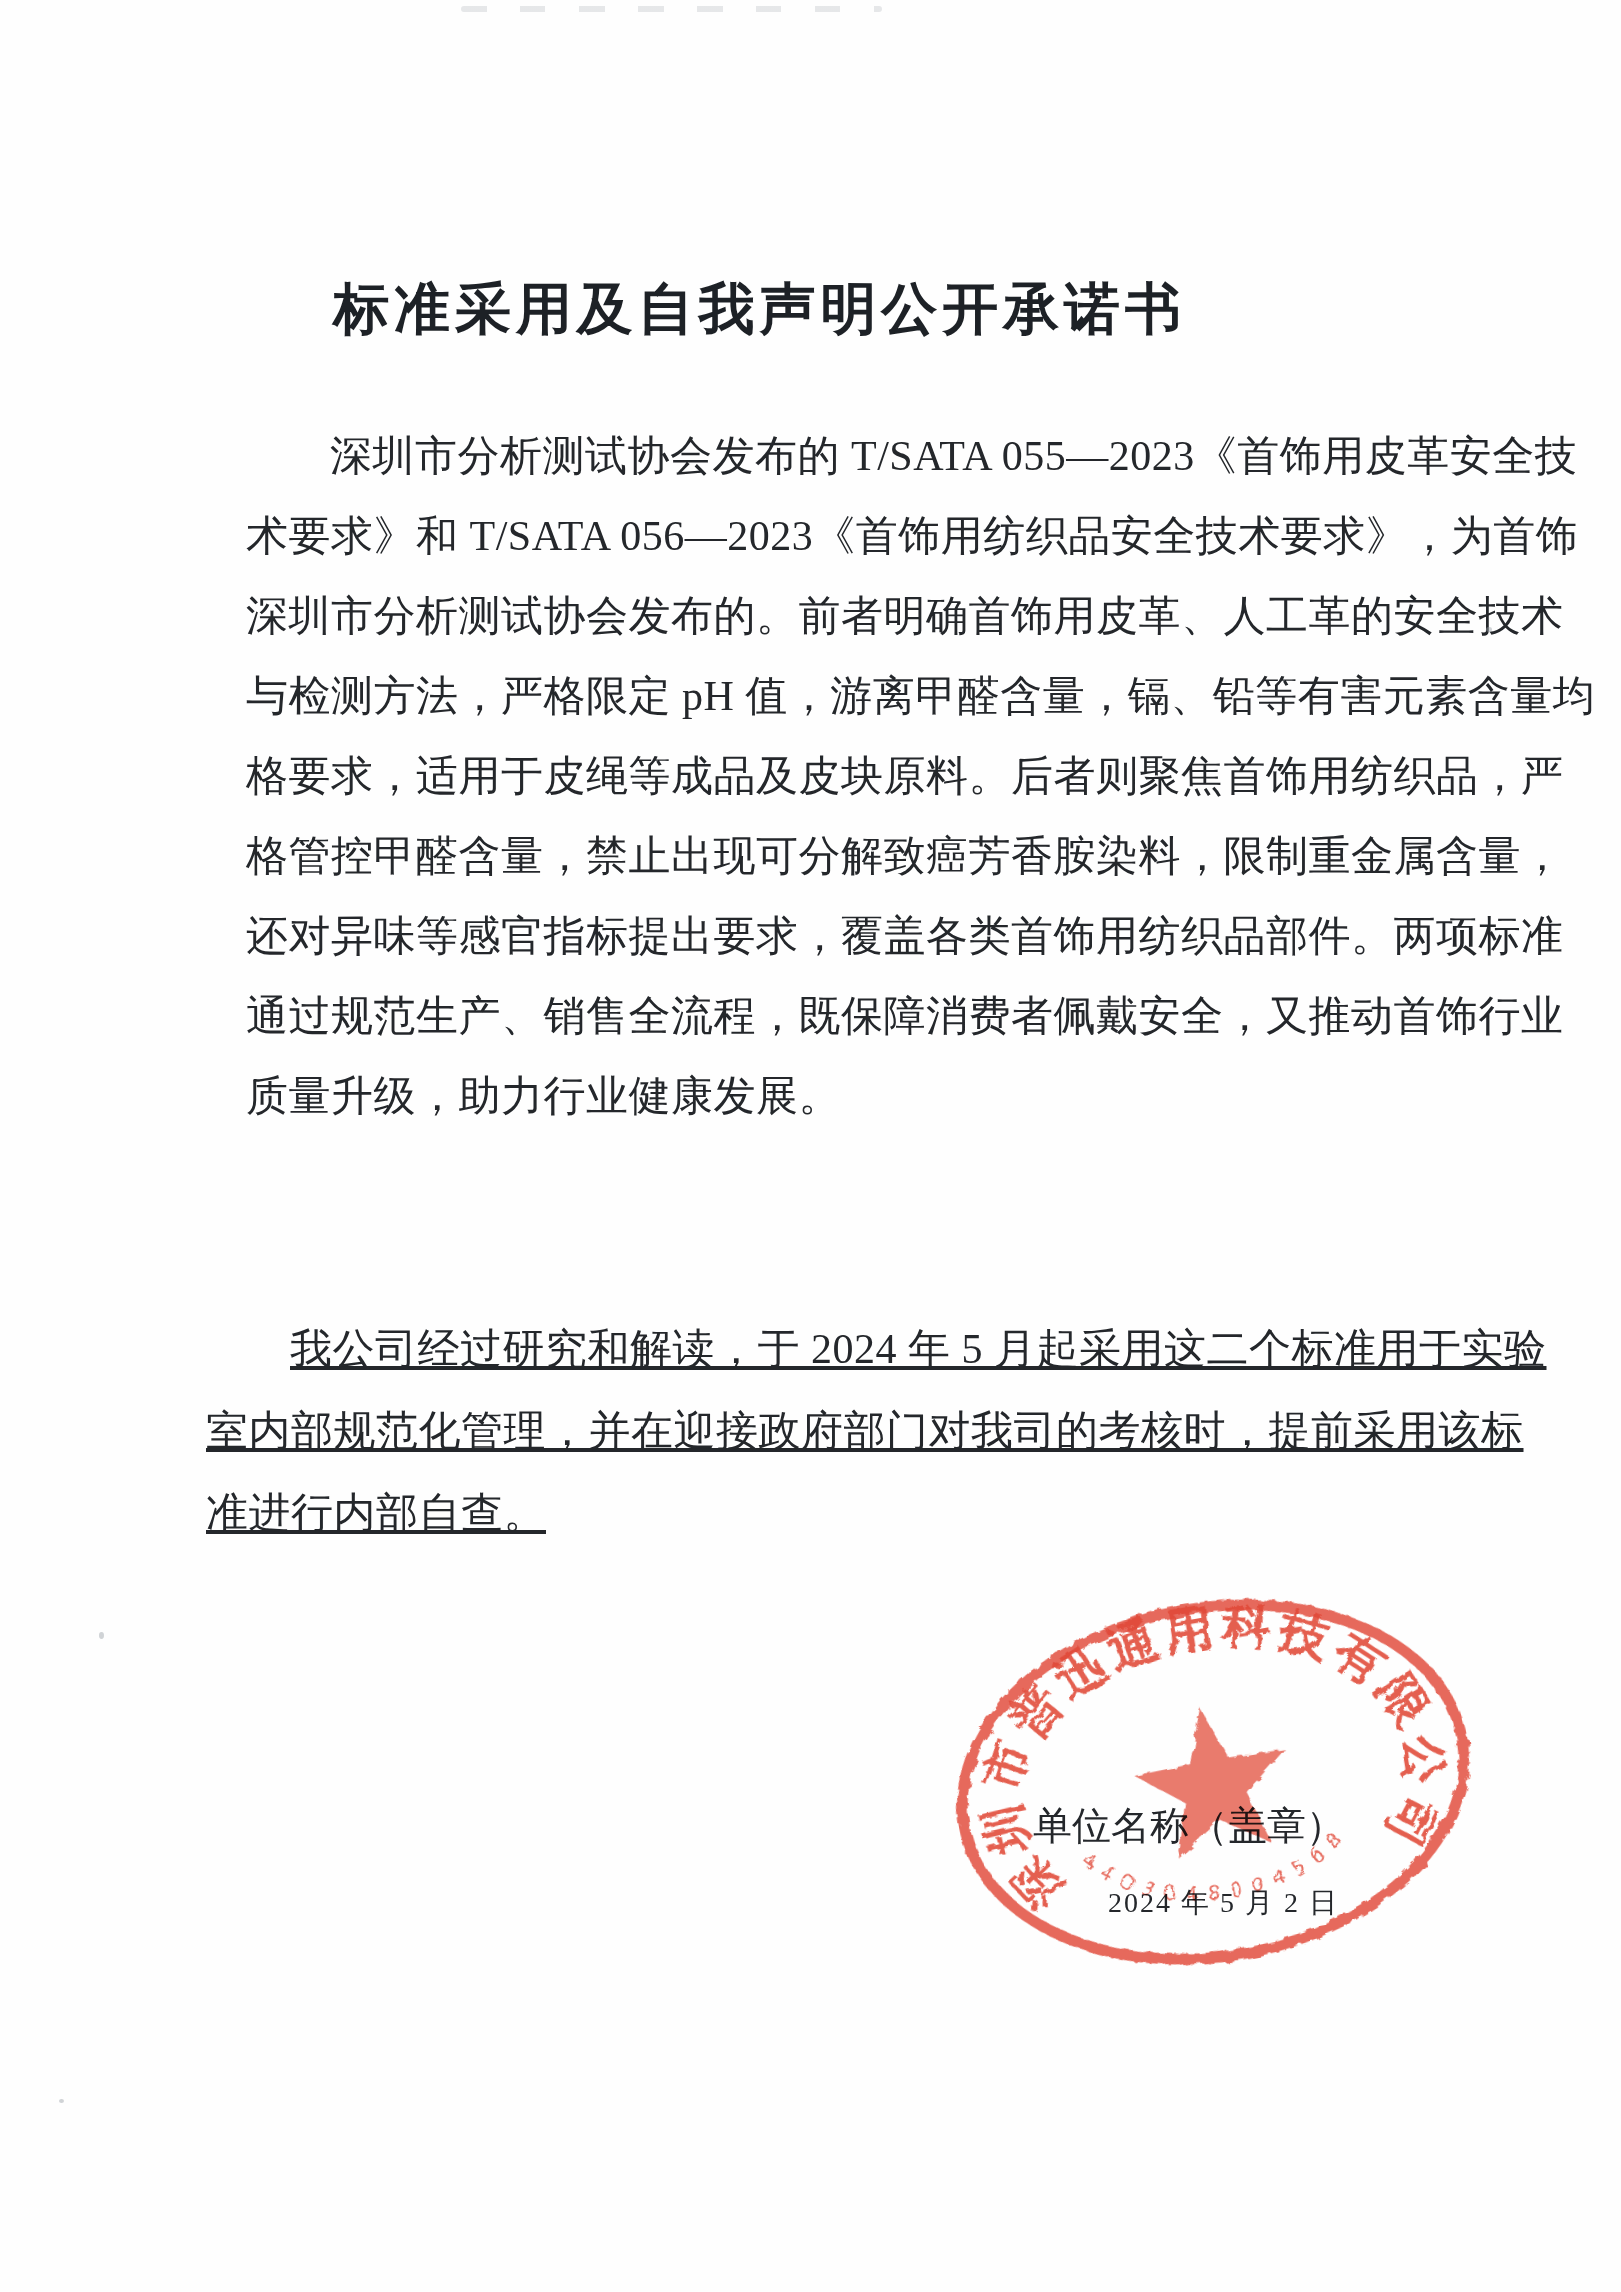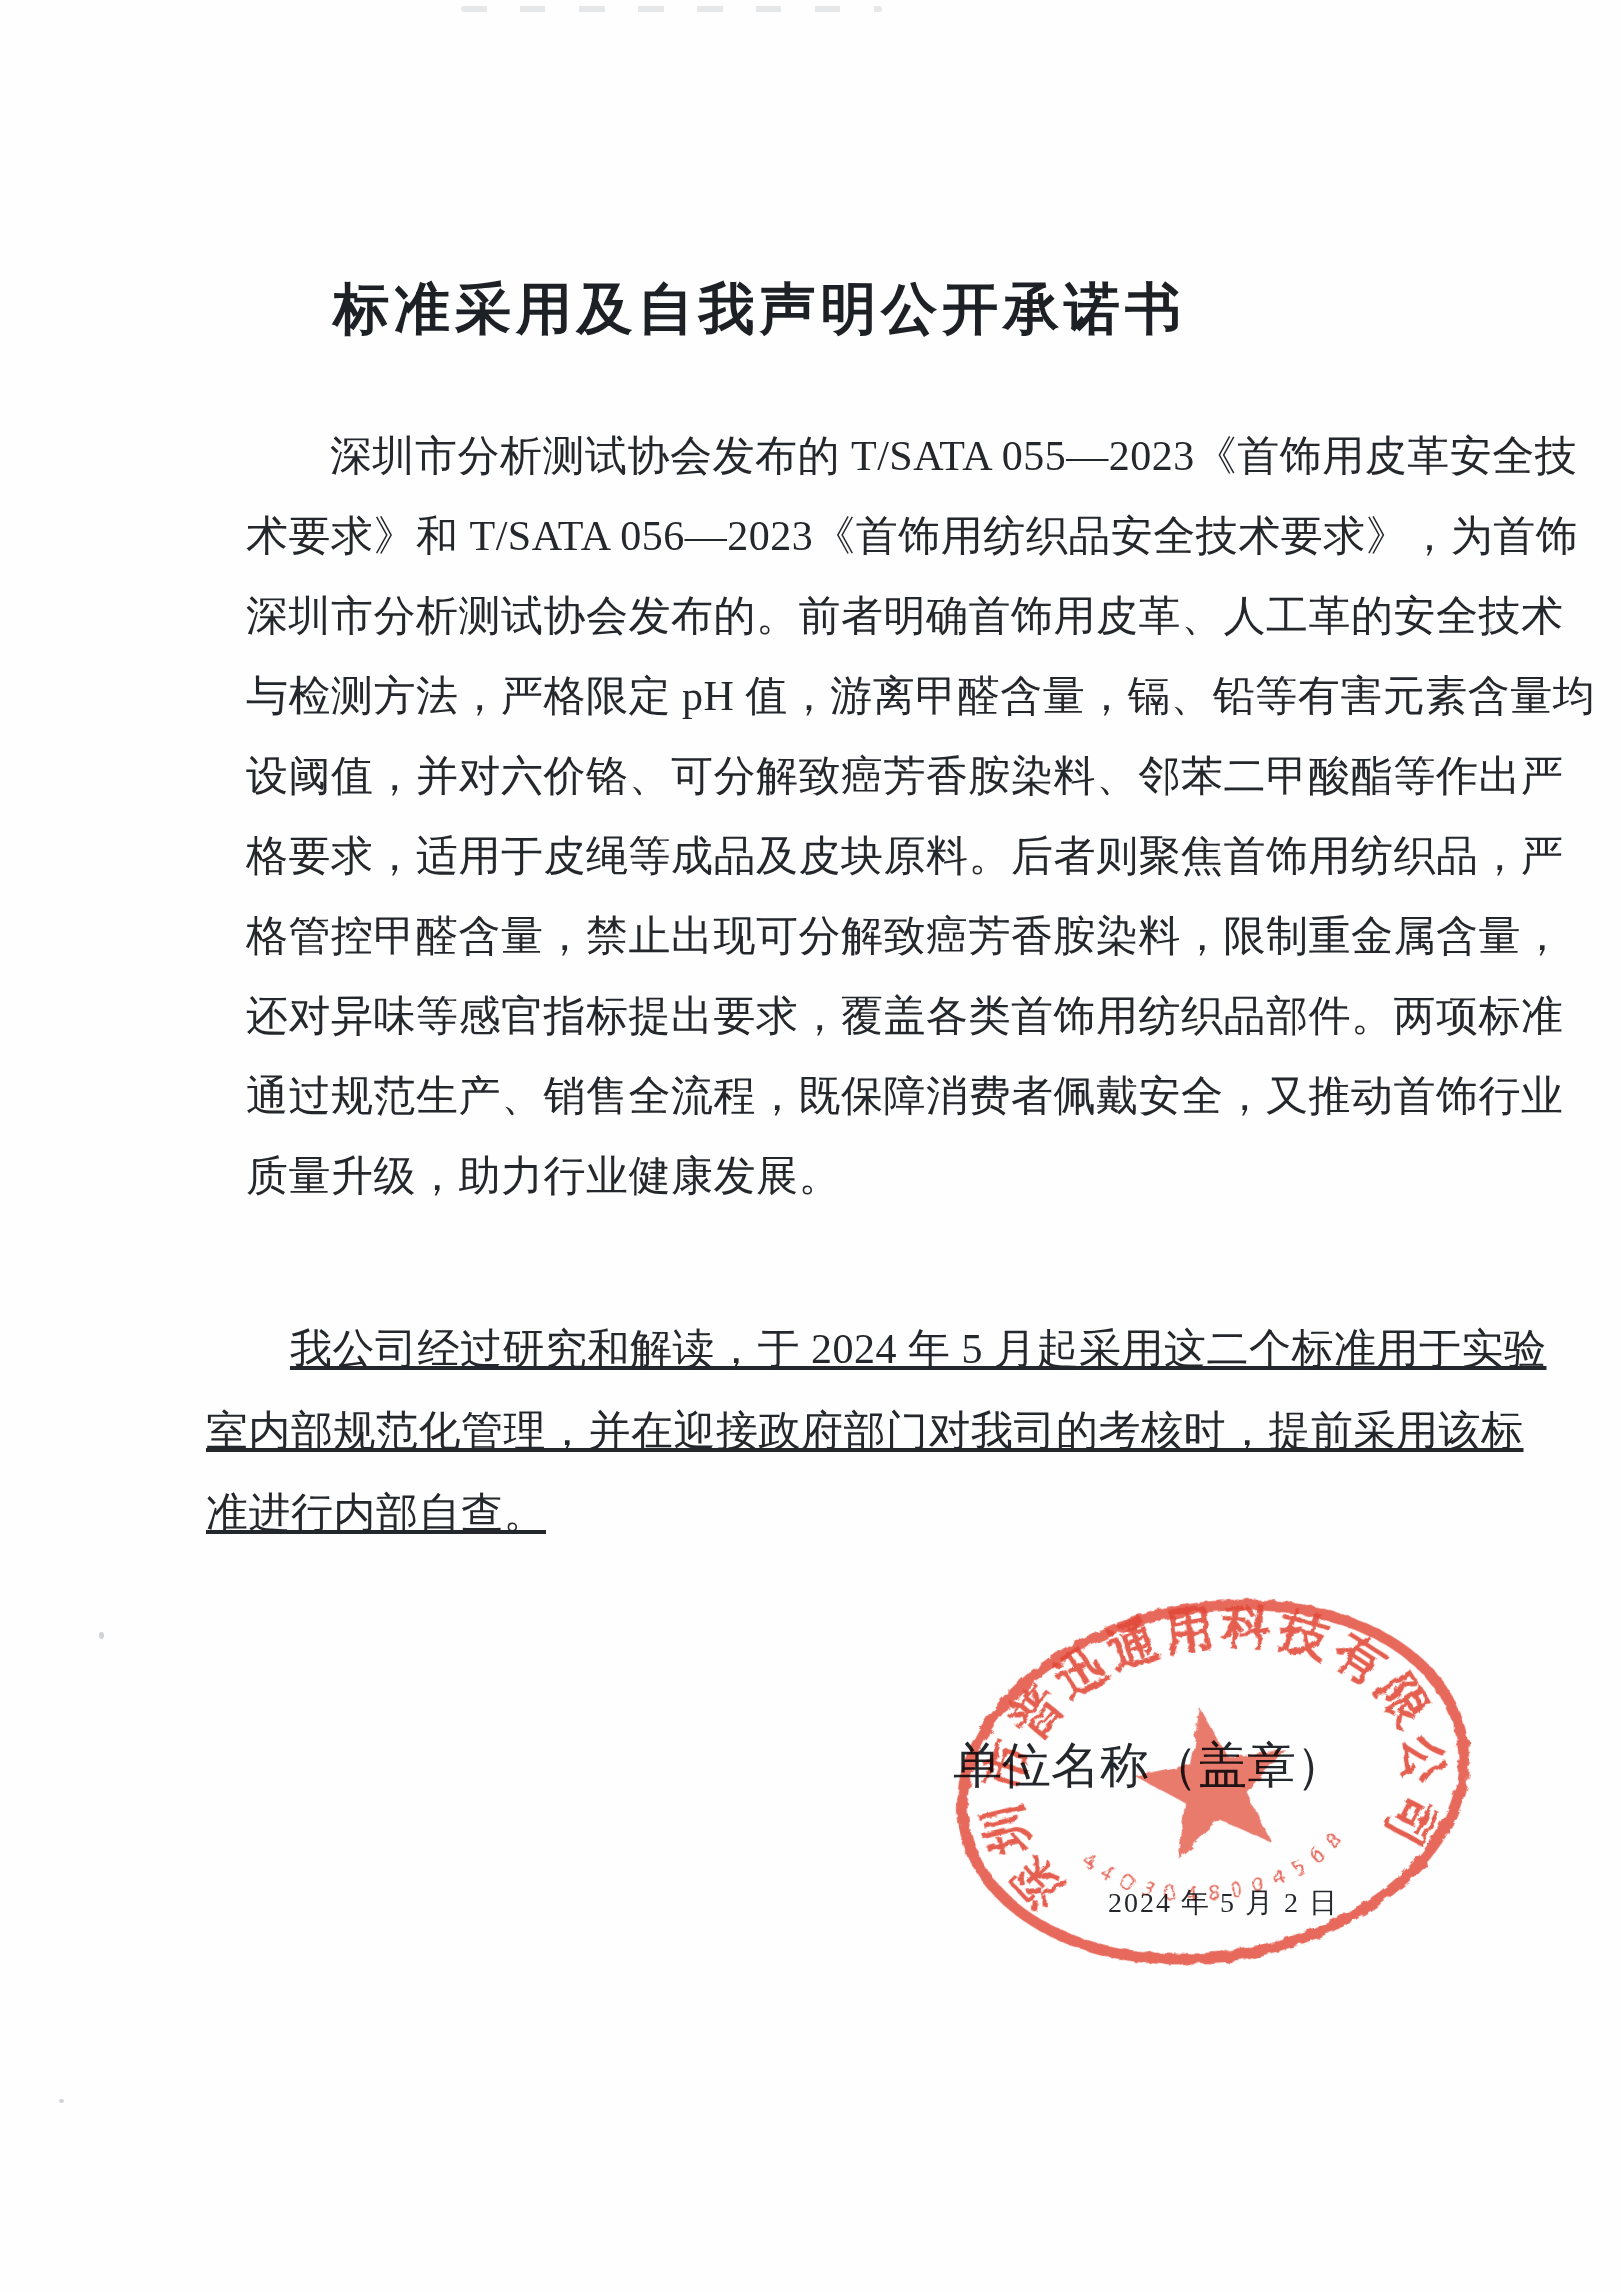--- a/index.html
+++ b/index.html
@@ -27,22 +27,22 @@
   .p2 { top:1308px;text-decoration:underline; }
   .p3 { top:1565px; }
   .line {
     height:80px; line-height:80px;
     white-space:nowrap;
     letter-spacing:0.5px;
   }
   .p2 .line { height:82px; line-height:82px; }
   .indent { padding-left:84px; }
   .signature {
-    position:absolute; top:1733px; left:882px; width:463px;
-    text-align:right; font-size:49px; color:#24272b;
+    position:absolute; top:1799px; left:882px; width:463px;
+    text-align:right; font-size:39px; color:#24272b;
     white-space:nowrap;
   }
   .date {
     position:absolute; top:1884px; left:882px; width:457px;
     text-align:right; font-size:28px; color:#24272b;
     white-space:nowrap; letter-spacing:2px;
   }
   .stamp {
     position:absolute; left:929px; top:1576px;
     width:572px; height:412px;
@@ -80,21 +80,20 @@
 
   <div class="artifact"></div>
 
   <h1 class="title">标准采用及自我声明公开承诺书</h1>
 
   <div class="body-block p1">
     <div class="line indent">深圳市分析测试协会发布的 T/SATA 055—2023《首饰用皮革安全技</div>
     <div class="line">术要求》和 T/SATA 056—2023《首饰用纺织品安全技术要求》，为首饰</div>
     <div class="line">深圳市分析测试协会发布的。前者明确首饰用皮革、人工革的安全技术</div>
     <div class="line">与检测方法，严格限定 pH 值，游离甲醛含量，镉、铅等有害元素含量均</div>
-    <div class="line">设阈值，并对六价铬、可分解致癌芳香胺染料、邻苯二甲酸酯等作出严</div>
     <div class="line">格要求，适用于皮绳等成品及皮块原料。后者则聚焦首饰用纺织品，严</div>
     <div class="line">格管控甲醛含量，禁止出现可分解致癌芳香胺染料，限制重金属含量，</div>
     <div class="line">还对异味等感官指标提出要求，覆盖各类首饰用纺织品部件。两项标准</div>
     <div class="line">通过规范生产、销售全流程，既保障消费者佩戴安全，又推动首饰行业</div>
     <div class="line">质量升级，助力行业健康发展。</div>
   </div>
 
   <div class="body-block p2">
     <div class="line indent">我公司经过研究和解读，于 2024 年 5 月起采用这二个标准用于实验</div>
     <div class="line">室内部规范化管理，并在迎接政府部门对我司的考核时，提前采用该标</div>

